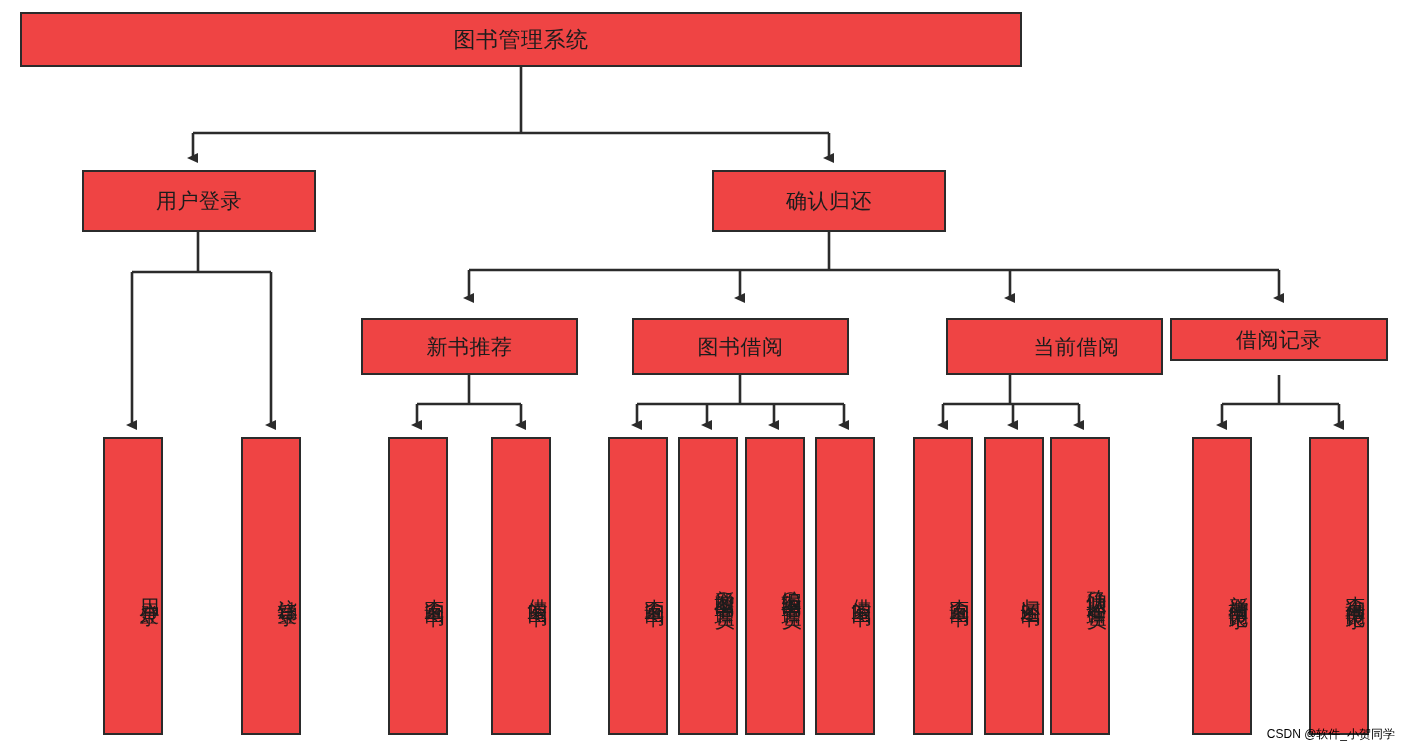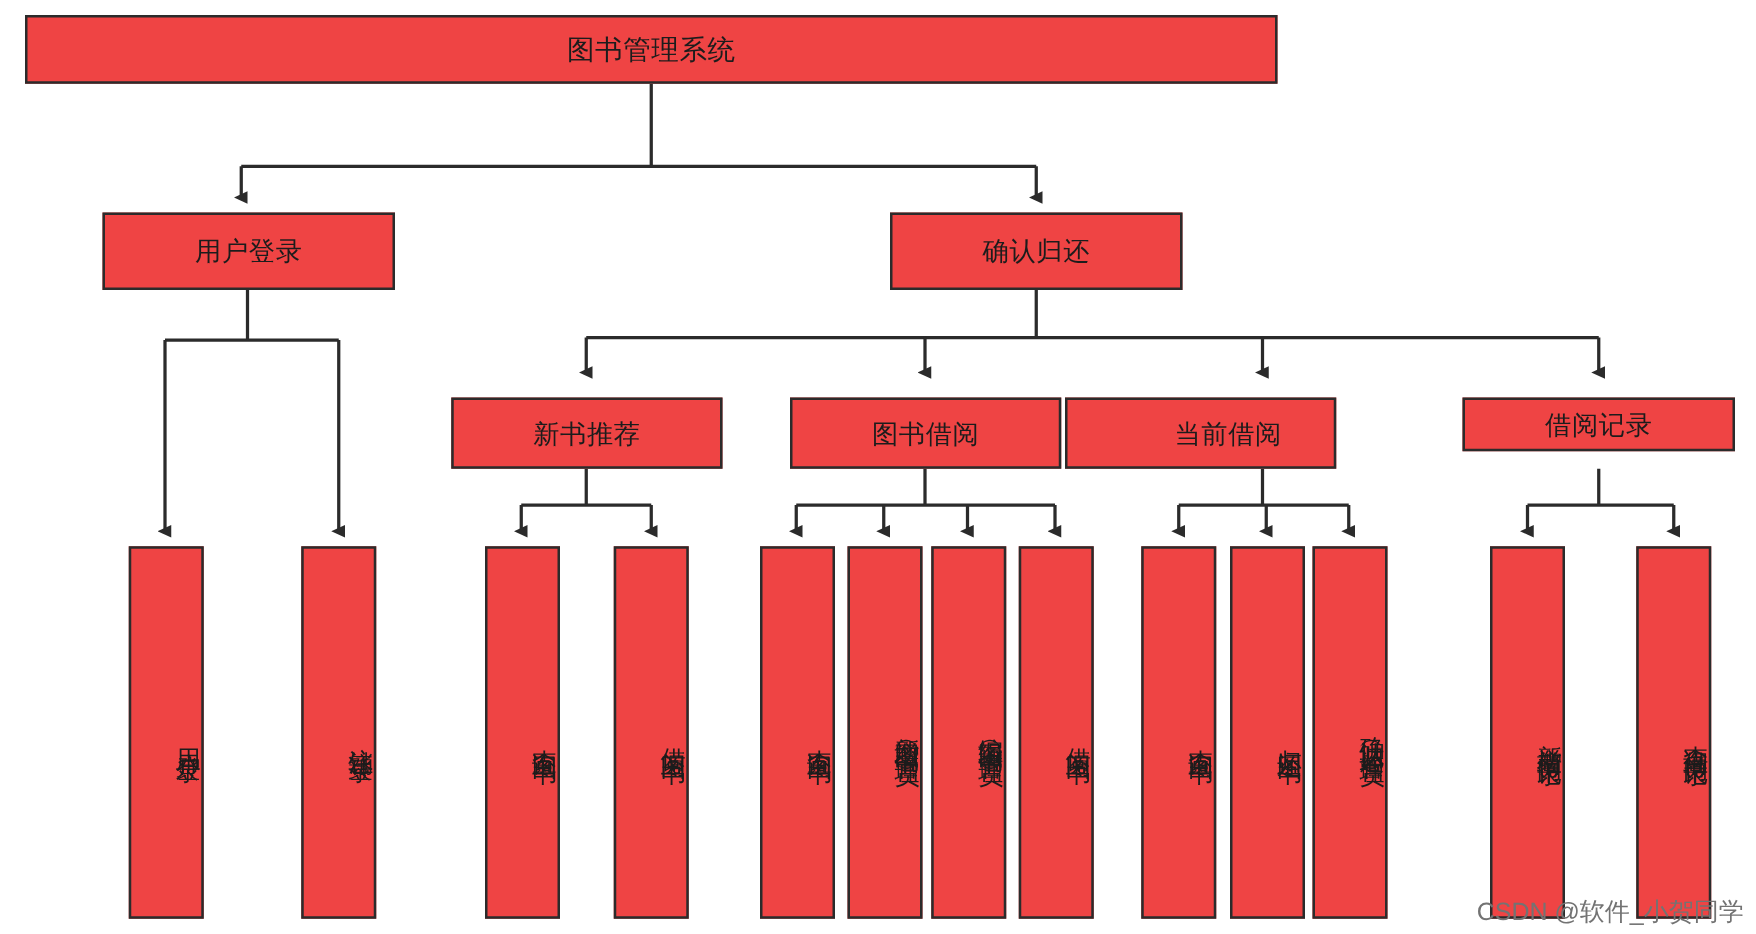--- a/index.html
+++ b/index.html
@@ -33,22 +33,22 @@
     align-items:flex-start;
     justify-content:center;
     padding-top:6px;
   }
   .node.vert.tall-text{ padding-top:2px; }
 
   .watermark{
     position:absolute;
     right:10px;
     bottom:4px;
-    font-size:20px;
-    color:#737373;
+    font-size:12px;
+    color:#000000;
     white-space:nowrap;
     user-select:none;
   }
 </style>
 </head>
 <body>
 
 <div id="diagram-root">
 
   <svg class="edges" viewBox="0 0 1405 747">
@@ -101,21 +101,21 @@
     </g>
   </svg>
 
   <div class="node horiz root" style="left:20px;top:12px;width:1002px;height:55px;">图书管理系统</div>
 
   <div class="node horiz" style="left:82px;top:170px;width:234px;height:62px;">用户登录</div>
   <div class="node horiz" style="left:712px;top:170px;width:234px;height:62px;">确认归还</div>
 
   <div class="node horiz" style="left:632px;top:318px;width:217px;height:57px;">图书借阅</div>
   <div class="node horiz" style="left:361px;top:318px;width:217px;height:57px;">新书推荐</div>
-  <div class="node horiz" style="left:852px;top:318px;width:217px;height:57px;padding-left:44px;">当前借阅</div>
+  <div class="node horiz" style="left:946px;top:318px;width:217px;height:57px;padding-left:44px;">当前借阅</div>
   <div class="node horiz" style="left:1170px;top:318px;width:218px;height:43px;">借阅记录</div>
 
   <div class="node vert" style="left:103px;top:437px;width:60px;height:298px;">用户登录</div>
   <div class="node vert" style="left:241px;top:437px;width:60px;height:298px;">注销登录</div>
 
   <div class="node vert" style="left:388px;top:437px;width:60px;height:298px;">查询图书</div>
   <div class="node vert" style="left:491px;top:437px;width:60px;height:298px;">借阅图书</div>
 
   <div class="node vert" style="left:608px;top:437px;width:60px;height:298px;">查询图书</div>
   <div class="node vert tall-text" style="left:678px;top:437px;width:60px;height:298px;">新增图书（管理员）</div>

